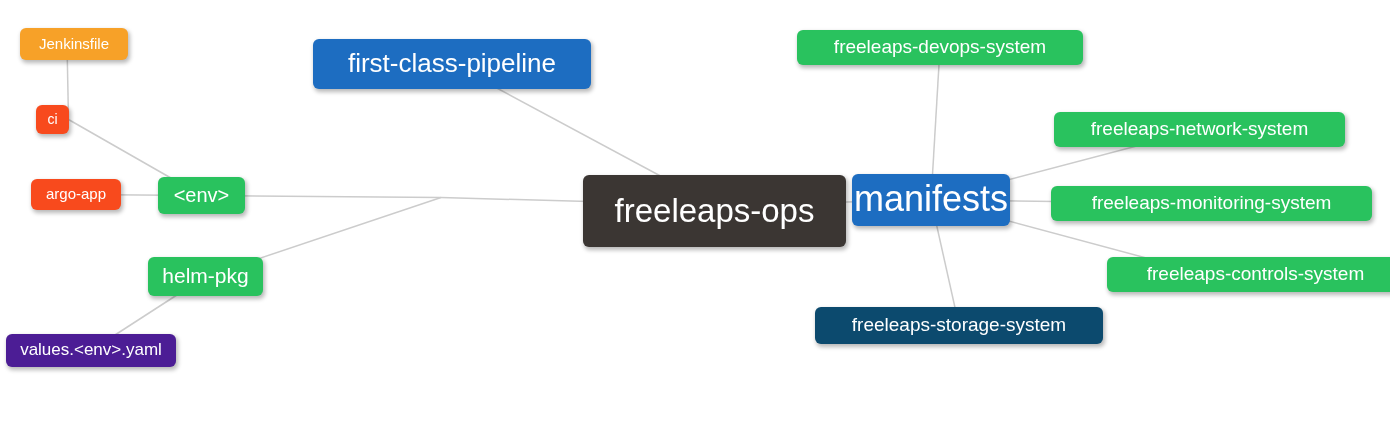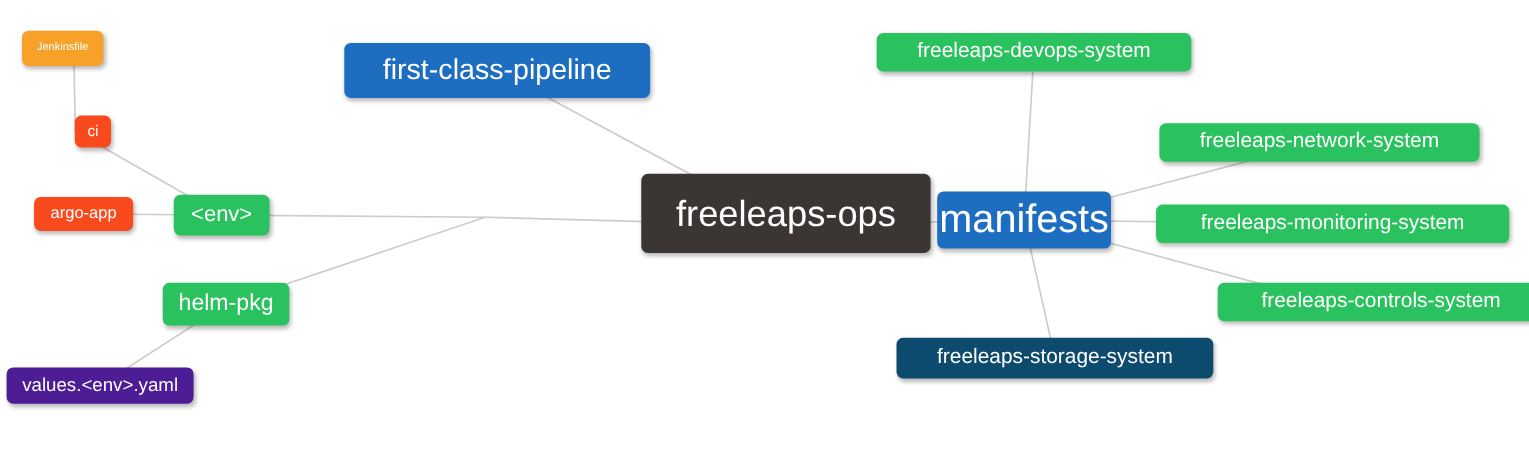--- a/index.html
+++ b/index.html
@@ -50,27 +50,27 @@
       <line x1="91" y1="350.5" x2="205.5" y2="276.5" stroke="#cccccc" stroke-width="1.5"></line>
       <line x1="452" y1="64" x2="714.5" y2="205" stroke="#cccccc" stroke-width="1.5"></line>
       <line x1="441" y1="197.5" x2="714.5" y2="205" stroke="#cccccc" stroke-width="1.5"></line>
       <line x1="714.5" y1="205" x2="931" y2="200" stroke="#cccccc" stroke-width="1.5"></line>
       <line x1="931" y1="200" x2="940" y2="47.5" stroke="#cccccc" stroke-width="1.5"></line>
       <line x1="931" y1="200" x2="1199.5" y2="129.5" stroke="#cccccc" stroke-width="1.5"></line>
       <line x1="931" y1="200" x2="1211.5" y2="203.5" stroke="#cccccc" stroke-width="1.5"></line>
       <line x1="931" y1="200" x2="1207.5" y2="274.5" stroke="#cccccc" stroke-width="1.5"></line>
       <line x1="931" y1="200" x2="959" y2="325.5" stroke="#cccccc" stroke-width="1.5"></line>
     </svg>
-<div class="node" style="left: 20px; top: 28px; width: 74px; height: 32px; font-size: 10px; background: rgb(247, 161, 40); color: rgb(255, 255, 255);">Jenkinsfile</div>
-    <div class="node" style="left: 68px; top: 105px; width: 33px; height: 29px; font-size: 14px; background: rgb(248, 74, 29); color: rgb(255, 255, 255);">ci</div>
+<div class="node" style="left: 20px; top: 28px; width: 108px; height: 32px; font-size: 15px; background: rgb(247, 161, 40); color: rgb(255, 255, 255);">Jenkinsfile</div>
+    <div class="node" style="left: 36px; top: 105px; width: 33px; height: 29px; font-size: 14px; background: rgb(248, 74, 29); color: rgb(255, 255, 255);">ci</div>
     <div class="node" style="left: 31px; top: 179px; width: 90px; height: 31px; font-size: 15px; background: rgb(248, 74, 29); color: rgb(255, 255, 255);">argo-app</div>
     <div class="node" style="left: 158px; top: 177px; width: 87px; height: 37px; font-size: 20px; background: rgb(41, 194, 94); color: rgb(255, 255, 255);">&lt;env&gt;</div>
     <div class="node" style="left: 148px; top: 257px; width: 115px; height: 39px; font-size: 21px; background: rgb(41, 194, 94); color: rgb(255, 255, 255);">helm-pkg</div>
     <div class="node" style="left: 6px; top: 334px; width: 170px; height: 33px; font-size: 17px; background: #4c1d95; color: rgb(255, 255, 255);">values.&lt;env&gt;.yaml</div>
     <div class="node" style="left: 313px; top: 39px; width: 278px; height: 50px; font-size: 26px; background: rgb(29, 109, 193); color: rgb(255, 255, 255);">first-class-pipeline</div>
-    <div class="node" style="left: 583px; top: 158px; width: 263px; height: 72px; font-size: 33px; background: rgb(59, 54, 51); color: rgb(255, 255, 255);">freeleaps-ops</div>
+    <div class="node" style="left: 583px; top: 175px; width: 263px; height: 72px; font-size: 33px; background: rgb(59, 54, 51); color: rgb(255, 255, 255);">freeleaps-ops</div>
     <div class="node" style="left: 852px; top: 174px; width: 158px; height: 52px; font-size: 36px; background: rgb(29, 109, 193); color: rgb(255, 255, 255);">manifests</div>
     <div class="node" style="left: 797px; top: 30px; width: 286px; height: 35px; font-size: 19px; background: rgb(41, 194, 94); color: rgb(255, 255, 255);">freeleaps-devops-system</div>
     <div class="node" style="left: 1051px; top: 186px; width: 321px; height: 35px; font-size: 19px; background: rgb(41, 194, 94); color: rgb(255, 255, 255);">freeleaps-monitoring-system</div>
     <div class="node" style="left: 1054px; top: 112px; width: 291px; height: 35px; font-size: 19px; background: rgb(41, 194, 94); color: rgb(255, 255, 255);">freeleaps-network-system</div>
     <div class="node" style="left: 1059px; top: 257px; width: 297px; height: 35px; font-size: 19px; background: rgb(41, 194, 94); color: rgb(255, 255, 255); margin-left: 48px;">freeleaps-controls-system</div>
     <div class="node" style="left: 815px; top: 307px; width: 288px; height: 37px; font-size: 19px; background: #0c4a6e; color: rgb(255, 255, 255);">freeleaps-storage-system</div>
   </div>
 
 </body></html>

